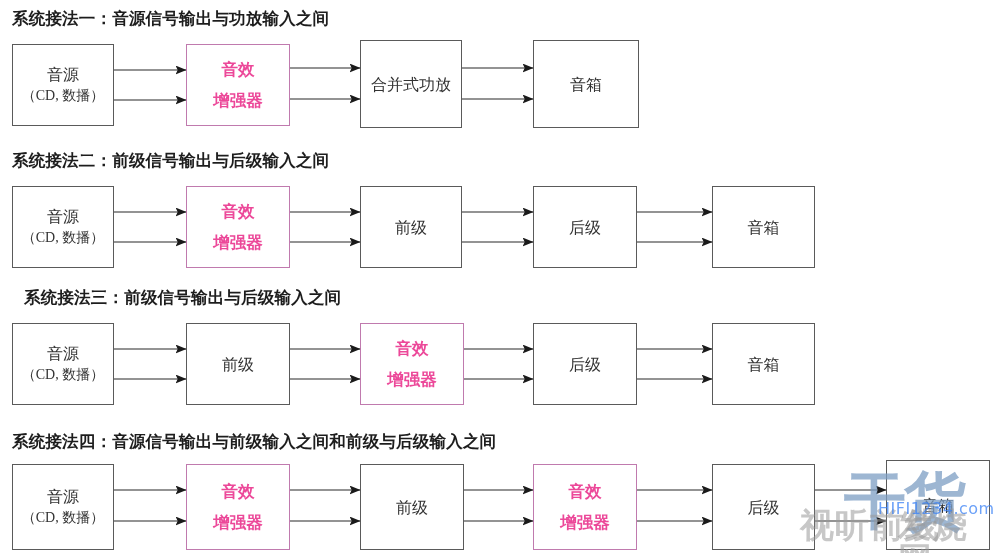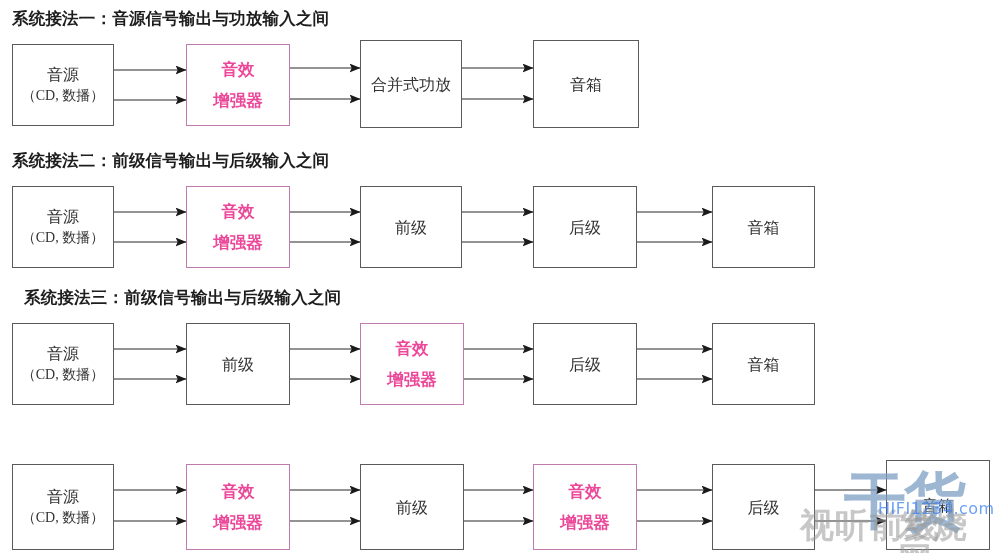--- a/index.html
+++ b/index.html
@@ -165,20 +165,21 @@
   </div>
 
   <div class="box" style="left:533px; top:323px; width:104px; height:82px;">
     <span class="l1">后级</span>
   </div>
 
   <div class="box" style="left:712px; top:323px; width:103px; height:82px;">
     <span class="l1">音箱</span>
   </div>
 
+  <div class="row-title" style="left:12px; top:432px;">系统接法四：音源信号输出与前级输入之间和前级与后级输入之间</div>
 
   <div class="box" style="left:12px; top:464px; width:102px; height:86px;">
     <span class="l1">音源</span>
     <span class="l2">（CD, 数播）</span>
   </div>
 
   <div class="box pink" style="left:186px; top:464px; width:104px; height:86px;">
     <span class="l1">音效</span>
     <span class="l2">增强器</span>
   </div>

